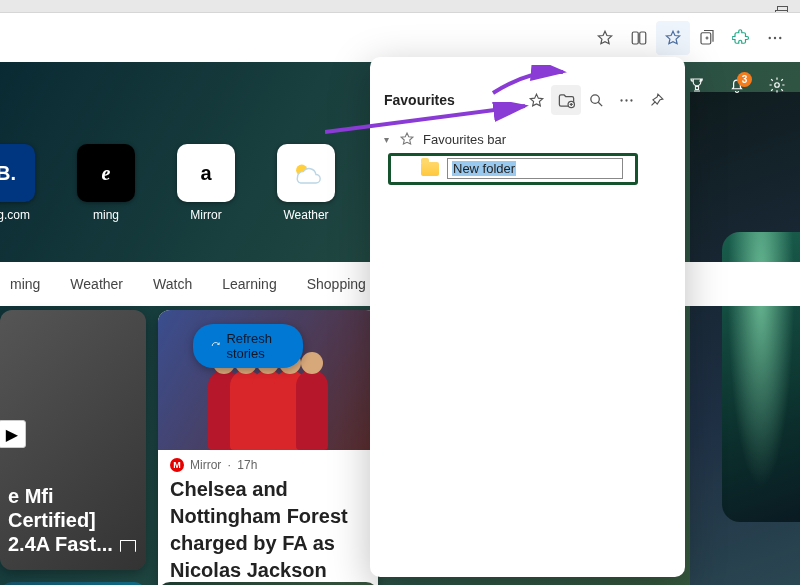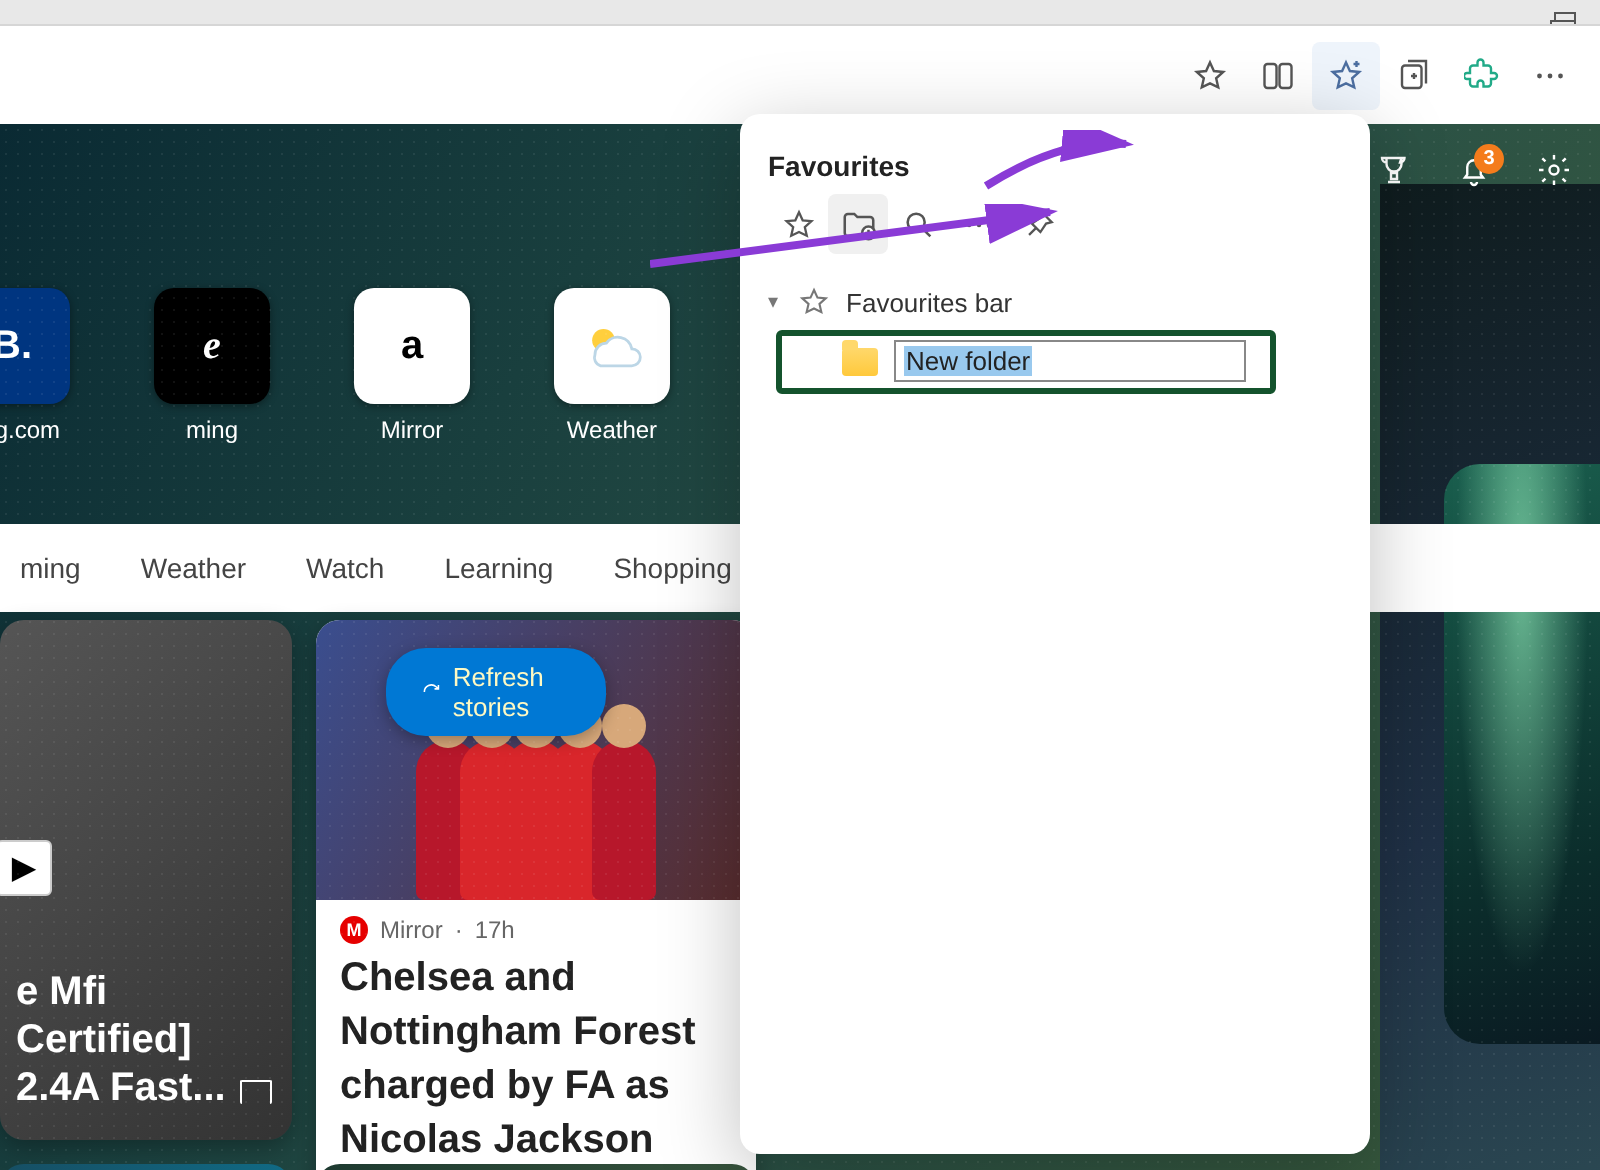--- a/index.html
+++ b/index.html
@@ -36,42 +36,42 @@
   .card-l { width:146px; height:260px; background:linear-gradient(135deg,#555,#333); position:relative; }
   .card-l .play { position:absolute; left:-2px; top:110px; width:28px; height:28px; background:#fff; border:1px solid #ccc; border-radius:3px; display:flex; align-items:center; justify-content:center; }
   .card-l .txt { position:absolute; bottom:14px; left:8px; color:#fff; font-size:20px; font-weight:700; line-height:1.2; }
   .ad { position:absolute; bottom:18px; right:10px; width:16px; height:12px; border:1.5px solid #fff; border-bottom:none; border-radius:1px; }
 
   .card-r { width:220px; background:#fff; }
   .card-r .img { height:140px; background:linear-gradient(120deg,#3a4e8f,#5a2c2c); position:relative; }
   .players{ position:absolute; inset:0; display:flex; align-items:flex-end; justify-content:center; gap:-10px; }
   .py{ width:32px; height:80px; background:#d9262b; border-radius:16px 16px 4px 4px; position:relative; margin:0 -5px; }
   .py::before{ content:""; position:absolute; top:-18px; left:50%; transform:translateX(-50%); width:22px; height:22px; background:#d7a87a; border-radius:50%; }
-  .refresh-pill { position:absolute; top:14px; left:50%; transform:translateX(-50%) translateX(-20px); background:#0078D4; color:#fef9c3; font-size:13px; padding:7px 18px; border-radius:20px; display:flex; gap:6px; align-items:center; z-index:2; box-shadow:0 2px 8px rgba(0,0,0,.3); }
+  .refresh-pill { position:absolute; top:14px; left:50%; transform:translateX(-50%) translateX(-20px); background:#0078D4; color:#0f172a; font-size:13px; padding:7px 18px; border-radius:20px; display:flex; gap:6px; align-items:center; z-index:2; box-shadow:0 2px 8px rgba(0,0,0,.3); }
   .card-r .meta { padding:8px 12px 4px; font-size:12px; color:#666; display:flex; align-items:center; gap:6px; }
   .mirror-icon{ width:14px; height:14px; background:#e60000; border-radius:50%; color:#fff; font-size:9px; display:flex; align-items:center; justify-content:center; font-weight:bold;}
   .card-r .hl { padding:0 12px 8px; font-size:20px; font-weight:600; color:#222; line-height:1.35; }
   .card-r .actions { padding:4px 12px 10px; font-size:12px; color:#555; display:flex; gap:14px; align-items:center; }
   .thumb{ display:inline-flex; align-items:center; gap:3px; }
 
   .bottom-row{ position:absolute; top:520px; left:0; display:flex; gap:12px; }
   .mini{ width:146px; height:90px; border-radius:12px; background:linear-gradient(120deg,#164e63,#0e7490); }
   .mini2{ width:220px; height:90px; border-radius:12px; background:linear-gradient(120deg,#1d3a30,#3d5a40); }
 
   
   .right-under { position:absolute; top:30px; right:0; width:110px; height:523px; background:linear-gradient(160deg,#0f1c1e,#1f3045 60%,#2c4a53); z-index:0; }
   .right-icons{ position:absolute; top:14px; right:14px; display:flex; gap:22px; color:#fff; z-index:1;}
   .bell-wrap{ position:relative; }
   .badge{ position:absolute; top:-4px; right:-6px; background:#f47c1c; color:#fff; font-size:10px; width:15px; height:15px; border-radius:50%; display:flex; align-items:center; justify-content:center; font-weight:600;}
   .aurora{ position:absolute; top:170px; right:0; width:78px; height:290px; border-radius:18px 0 0 18px; background:linear-gradient(160deg,#1a5f4e,#0b2d2b 70%,#0a1a22); overflow:hidden; }
   .aurora::after{content:"";position:absolute;inset:0;background:radial-gradient(ellipse at 50% 20%,rgba(160,255,200,.6),transparent 60%);}
 
   
   .fav-panel { position:absolute; top:57px; left:370px; width:315px; height:520px; background:#fff; border-radius:10px; box-shadow:0 10px 40px rgba(0,0,0,.25); z-index:10; padding:0; }
-  .fav-head { display:flex; padding:18px 14px 10px; gap:6px;flex-direction:column; }
+  .fav-head { display:flex; align-items:center; padding:28px 14px 10px; gap:6px; }
   .fav-title { font-size:14px; font-weight:600; color:#222; flex:1; }
   .fav-hicons { display:flex; gap:0; align-items:center; }
   .hicon { width:30px; height:30px; display:flex; align-items:center; justify-content:center; color:#555; border-radius:4px; }
   .hicon.hover { background:#f0f0f0; }
   .fav-tree { padding:2px 12px 0 12px; font-size:13px; color:#333; }
   .row { display:flex; align-items:center; gap:8px; padding:4px 2px; }
   .row.indent{ padding-left:30px; }
   .folder-ico{ width:18px; height:14px; background:linear-gradient(#ffd86b,#ffc93c); border-radius:2px; position:relative; }
   .folder-ico::before{ content:""; position:absolute; top:-4px; left:0; width:8px; height:5px; background:#ffd86b; border-radius:2px 2px 0 0; }
   .star-ico{ color:#777; }

